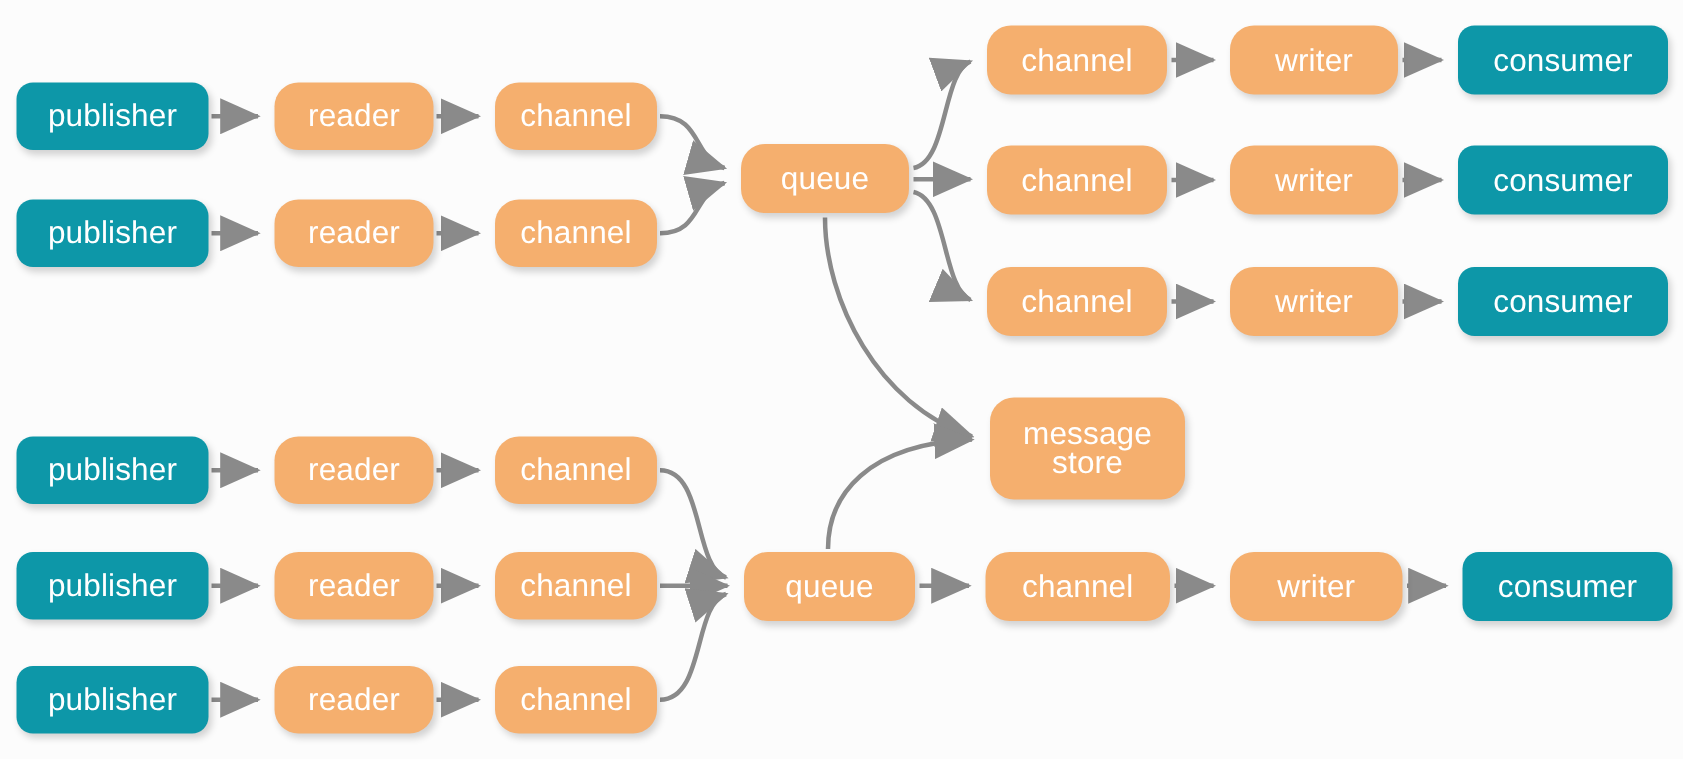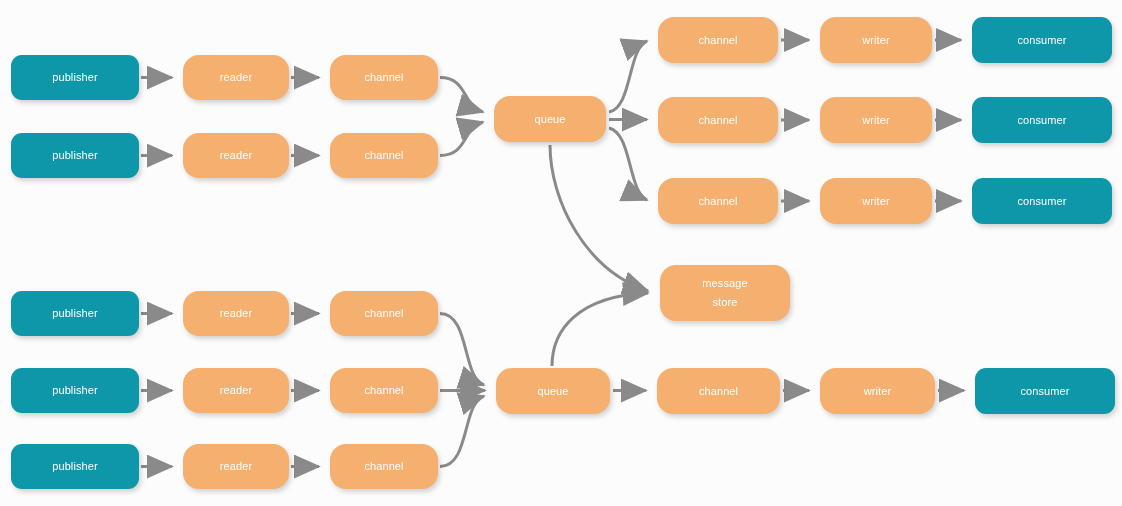--- a/index.html
+++ b/index.html
@@ -29,21 +29,21 @@
   }
   .node {
     position: absolute;
     box-sizing: border-box;
     display: flex;
     align-items: center;
     justify-content: center;
     text-align: center;
     border-radius: 16px;
     color: #ffffff;
-    font-size: 11px;
+    font-size: 21px;
     line-height: 19px;
     letter-spacing: 0.1px;
     white-space: pre-line;
     box-shadow: 2px 3px 5px rgba(0,0,0,0.17);
     z-index: 2;
   }
   .node.teal { background: #0d97a8; border-radius: 11px; }
   .node.orange { background: #f5af6e; }
 </style>
 </head>
@@ -111,21 +111,21 @@
   <div class="node orange" style="left: 658px; top: 17px; width: 120px; height: 46px;">channel</div>
   <div class="node orange" style="left: 820px; top: 17px; width: 112px; height: 46px;">writer</div>
   <div class="node teal" style="left: 972px; top: 17px; width: 140px; height: 46px;">consumer</div>
   <div class="node orange" style="left: 658px; top: 97px; width: 120px; height: 46px;">channel</div>
   <div class="node orange" style="left: 820px; top: 97px; width: 112px; height: 46px;">writer</div>
   <div class="node teal" style="left: 972px; top: 97px; width: 140px; height: 46px;">consumer</div>
   <div class="node orange" style="left: 658px; top: 178px; width: 120px; height: 46px;">channel</div>
   <div class="node orange" style="left: 820px; top: 178px; width: 112px; height: 46px;">writer</div>
   <div class="node teal" style="left: 972px; top: 178px; width: 140px; height: 46px;">consumer</div>
 
-  <div class="node orange" style="left: 660px; top: 265px; width: 130px; height: 56px;">message
+  <div class="node orange" style="left: 660px; top: 265px; width: 130px; height: 68px;">message
 store</div>
 
   <div class="node teal" style="left: 11px; top: 291px; width: 128px; height: 45px;">publisher</div>
   <div class="node orange" style="left: 183px; top: 291px; width: 106px; height: 45px;">reader</div>
   <div class="node orange" style="left: 330px; top: 291px; width: 108px; height: 45px;">channel</div>
   <div class="node teal" style="left: 11px; top: 368px; width: 128px; height: 45px;">publisher</div>
   <div class="node orange" style="left: 183px; top: 368px; width: 106px; height: 45px;">reader</div>
   <div class="node orange" style="left: 330px; top: 368px; width: 108px; height: 45px;">channel</div>
   <div class="node teal" style="left: 11px; top: 444px; width: 128px; height: 45px;">publisher</div>
   <div class="node orange" style="left: 183px; top: 444px; width: 106px; height: 45px;">reader</div>

